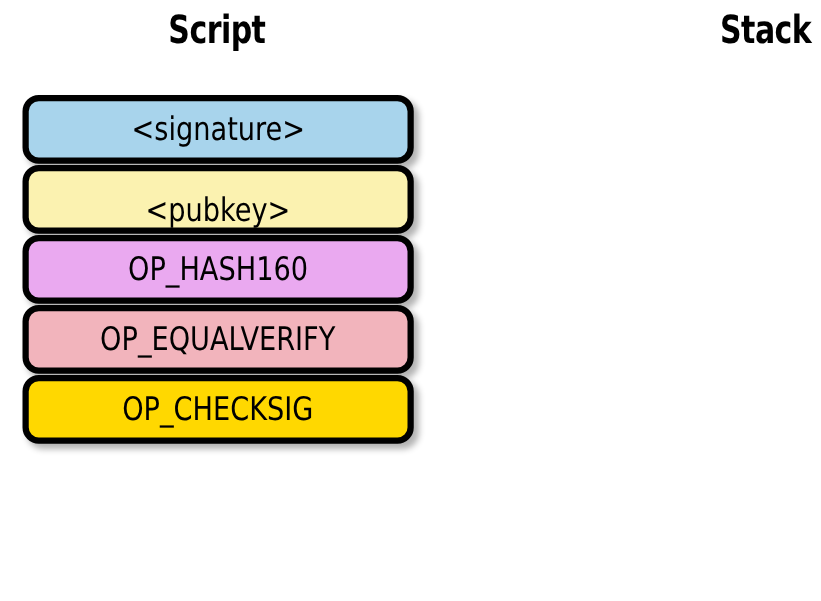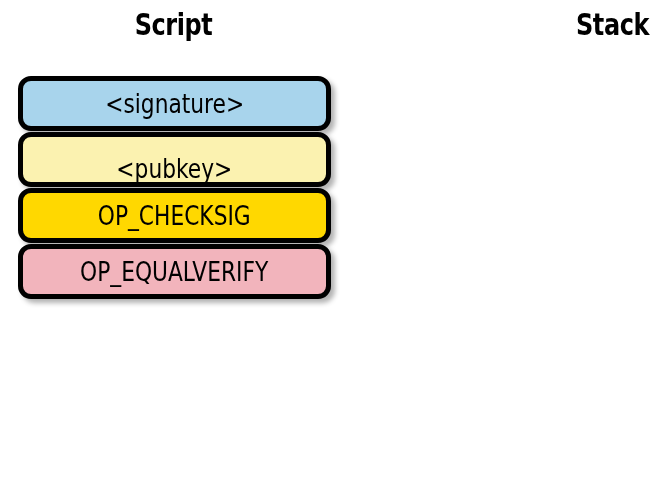--- a/index.html
+++ b/index.html
@@ -92,21 +92,24 @@
   <div class="heading heading-stack">Stack</div>
 </div>
 
 <div class="script-column" id="script-column">
     <div class="op-box" style="background: rgb(168, 212, 236);">
       <span class="op-label" style="color: rgb(0, 0, 0);">&lt;signature&gt;</span>
     </div>
     <div class="op-box" style="background: rgb(251, 242, 176); align-items: flex-end;">
       <span class="op-label" style="color: rgb(0, 0, 0);">&lt;pubkey&gt;</span>
     </div>
-    <div class="op-box" style="background: rgb(255, 216, 0);">
-      <span class="op-label" style="color: rgb(0, 0, 0);">OP_CHECKSIG</span>
+    <div class="op-box" style="background: rgb(234, 169, 240);">
+      <span class="op-label" style="color: rgb(0, 0, 0);">OP_HASH160</span>
     </div>
     <div class="op-box" style="background: rgb(242, 180, 188);">
       <span class="op-label" style="color: rgb(0, 0, 0);">OP_EQUALVERIFY</span>
+    </div>
+    <div class="op-box" style="background: rgb(255, 216, 0);">
+      <span class="op-label" style="color: rgb(0, 0, 0);">OP_CHECKSIG</span>
     </div>
   </div>
 
 <div class="stack-column" id="stack-column"></div>
 
 </body></html>

